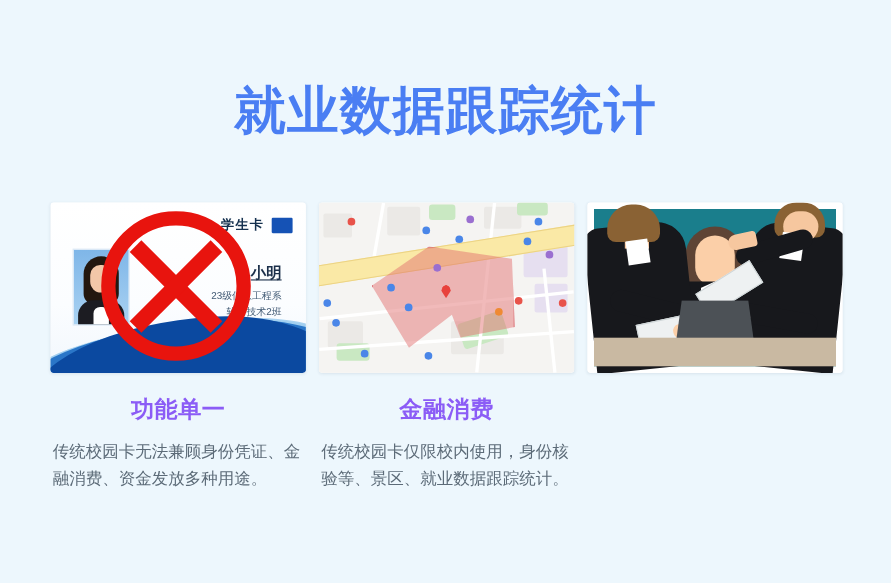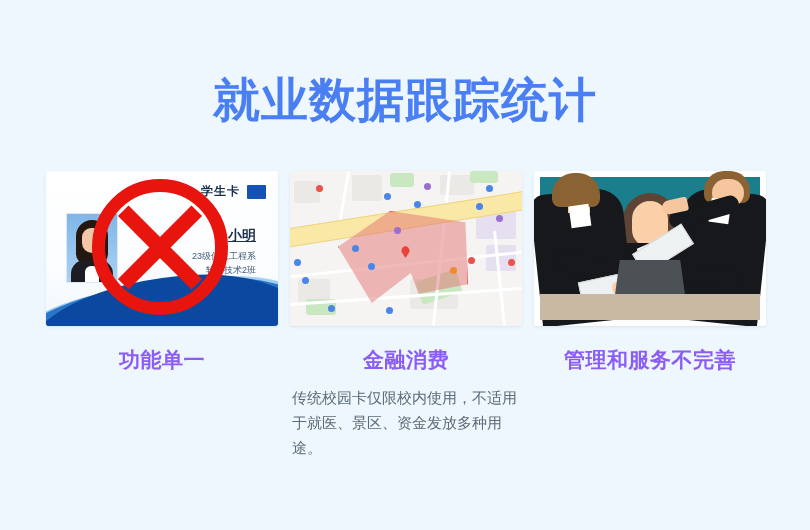--- a/index.html
+++ b/index.html
@@ -26,21 +26,21 @@
     font-weight: bold;
     letter-spacing: 1px;
     color: #4a7ef3;
     line-height: 1;
     white-space: nowrap;
   }
 
   
   .cards {
     position: absolute;
-    top: 171px;
+    top: 184px;
     left: 46px;
     width: 720px;
     display: flex;
     justify-content: space-between;
   }
   .card {
     width: 232px;
     display: flex;
     flex-direction: column;
     align-items: center;
@@ -344,20 +344,21 @@
         <div class="name">小明</div>
         <div class="meta">
           <div>23级信息工程系</div>
           <div>软件技术2班</div>
         </div>
 
         <div class="nomark"></div>
       </div>
     </div>
     <div class="card-title">功能单一</div>
+    <div class="card-desc">传统校园卡无法兼顾身份凭证、金融消费、资金发放多种用途。</div>
   </div>
 
   <div class="card">
     <div class="thumb">
       <div class="map">
         <div class="block" style="left:4px;top:10px;width:26px;height:22px;"></div>
         <div class="block" style="left:62px;top:4px;width:30px;height:26px;"></div>
         <div class="block" style="left:150px;top:4px;width:34px;height:20px;"></div>
         <div class="blockp" style="left:186px;top:28px;width:40px;height:40px;"></div>
         <div class="blockp" style="left:196px;top:74px;width:30px;height:26px;"></div>
@@ -392,21 +393,21 @@
         <div class="dot" style="left:38px;top:134px;"></div>
         <div class="dot" style="left:96px;top:136px;"></div>
         <div class="dot r" style="left:26px;top:14px;"></div>
         <div class="dot r" style="left:178px;top:86px;"></div>
         <div class="dot r" style="left:218px;top:88px;"></div>
         <div class="dot o" style="left:160px;top:96px;"></div>
         <div class="dot" style="left:4px;top:88px;"></div>
       </div>
     </div>
     <div class="card-title">金融消费</div>
-    <div class="card-desc">传统校园卡仅限校内使用，不适用于就医、景区、资金发放多种用途。</div>
+    <div class="card-desc">传统校园卡仅限校内使用，身份核验等、景区、就业数据跟踪统计。</div>
   </div>
 
   <div class="card">
     <div class="thumb">
       <div class="office">
         <div class="bg"></div>
 
         <div class="w-hair"></div>
         <div class="w-face"></div>
         <div class="w-body"></div>
@@ -430,16 +431,15 @@
         <div class="p-right-point"></div>
         <div class="p-right-paper"></div>
         <div class="p-right-arm-bot"></div>
         <div class="p-right-hand"></div>
 
         <div class="desk-edge"></div>
         <div class="laptop"></div>
         <div class="desk"></div>
       </div>
     </div>
-    <div class="card-title">管理和服务不完善</div>
   </div>
 
 </div>
 
 </body></html>

